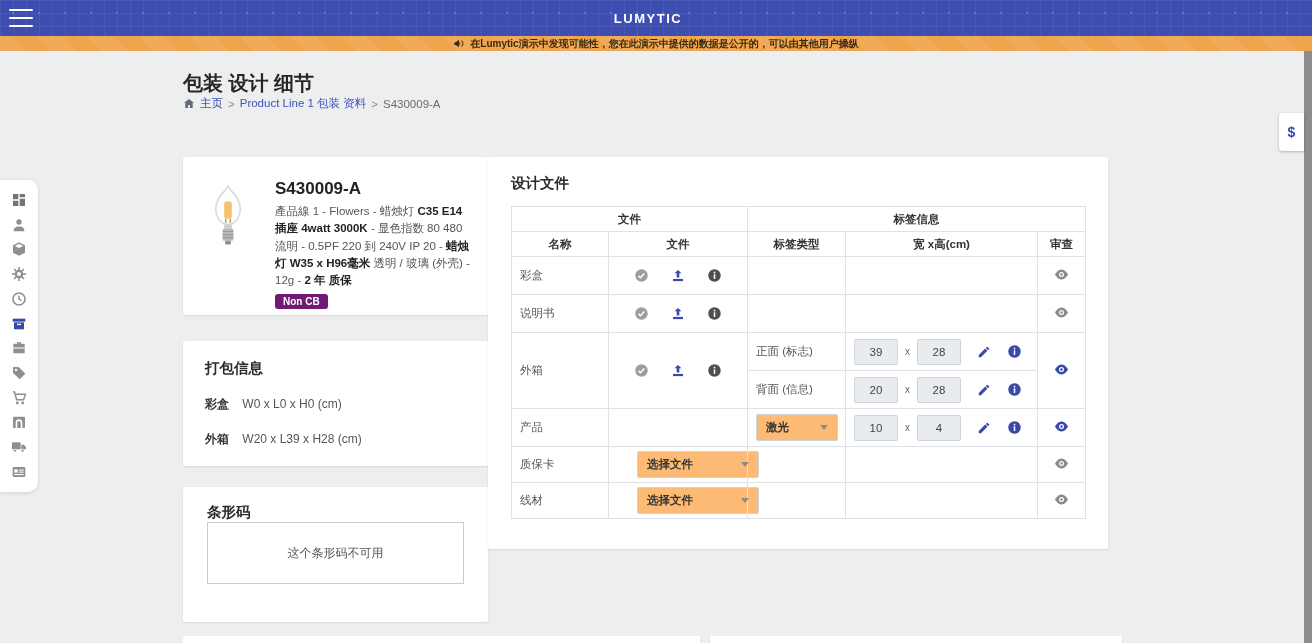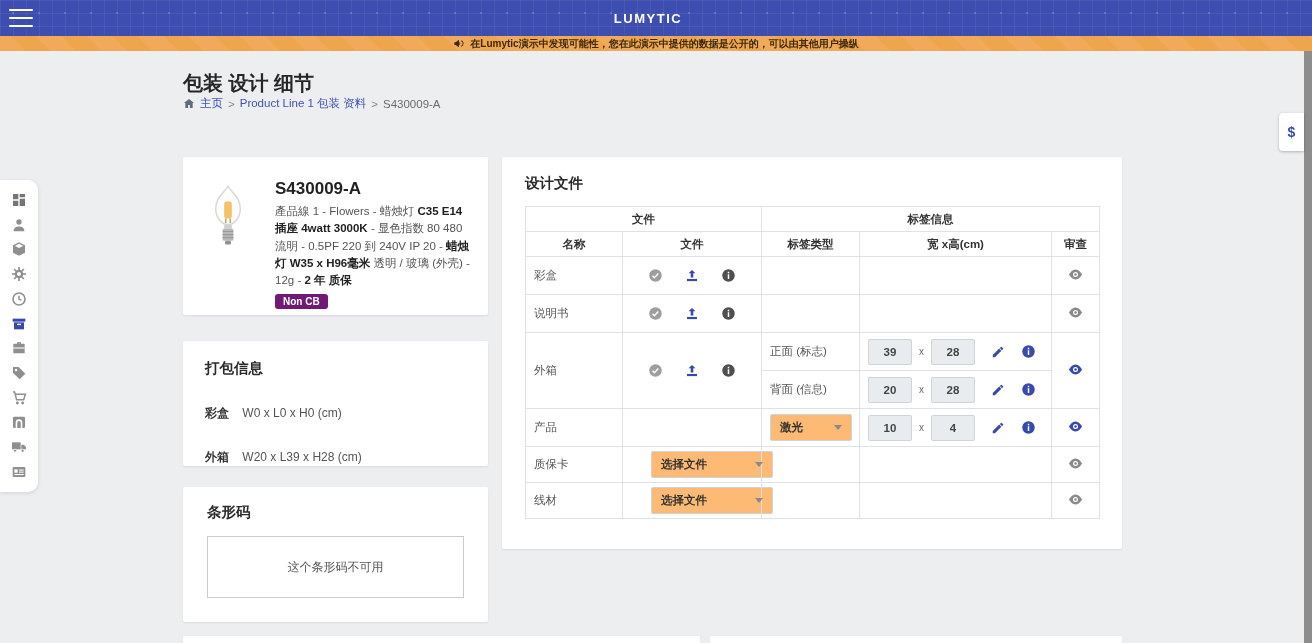--- a/index.html
+++ b/index.html
@@ -56,38 +56,38 @@
   .card-product { left:183px; top:157px; width:305px; height:158px; padding:22px 18px 14px 22px; display:flex; }
   .bulb-box { width:48px; margin-right:22px; flex:none; padding-top:4px; }
   .prod-text { flex:1; min-width:0; }
   .prod-title { font-size:17px; font-weight:bold; color:#222; margin-bottom:4px; }
   .prod-desc { font-size:11.5px; color:#555; line-height:1.5; }
   .prod-desc .b { font-weight:bold; color:#222; }
   .nonb { display:inline-block; margin-top:5px; background:#701a75; color:#fff; font-size:10px; font-weight:bold; padding:2px 8px; border-radius:3px; }
 
   .card-packing { left:183px; top:341px; width:305px; height:125px; padding:18px 22px; }
   .card-h { font-size:14.5px; font-weight:bold; color:#2b2b2b; }
-  .pack-row { margin-top:27px; font-size:12px; color:#555; }
+  .pack-row { margin-top:18px; font-size:12px; color:#555; }
   .pack-row .lbl { font-weight:bold; color:#333; margin-right:10px; }
 
   .card-barcode { left:183px; top:487px; width:305px; height:135px; padding:16px 24px; }
-  .barcode-box { margin-top:14px; border:1px solid #ccc; height:62px; display:flex; align-items:center; justify-content:center; font-size:12px; color:#555; }
-
-  
-  .card-design { left:502px; top:157px; width:620px; height:392px; padding:17px 23px; }
+  .barcode-box { border:1px solid #ccc; height:62px; display:flex; align-items:center; justify-content:center; font-size:12px; color:#555; }
+
+  
+  .card-design { left:488px; top:157px; width:620px; height:392px; padding:17px 23px; }
   table.dtable { border-collapse:collapse; width:574px; margin-top:13px; table-layout:fixed; }
   .dtable th, .dtable td { border:1px solid #dee2e6; font-size:11.5px; color:#555; padding:0 8px; vertical-align:middle; }
   .dtable th { text-align:center; font-weight:bold; color:#333; height:25px; }
   .dtable td.name { color:#555; }
   .r38 { height:38px; }
   .r36 { height:36px; }
   .file-ic { display:flex; align-items:center; justify-content:space-around; padding:0 6px; }
   .icbtn { cursor:pointer; display:inline-flex; }
   .dims { display:flex; align-items:center; gap:7px; }
-  .dim-in { width:44px; height:26px; background:#e9ecef; border:1px solid #ced4da; border-radius:2px; text-align:center; font-size:11.5px; color:#444; font-family:inherit;font-weight:bold; }
+  .dim-in { width:44px; height:26px; background:#e9ecef; border:1px solid #ced4da; border-radius:2px; text-align:center; font-size:11.5px; color:#444; font-family:inherit; }
   .times { color:#666; font-size:10px; }
   .dims .icbtn { margin-left:9px; }
   .sel { height:27px; border:1px solid #ced4da; border-radius:2px; background:#fdba74; display:flex; align-items:center; justify-content:space-between; padding:0 9px; font-size:11.5px; color:#333; font-weight:bold; cursor:pointer; }
   .sel.small { width:82px; }
   .sel.wide { width:122px;margin-left:20px; }
   .caret { width:0; height:0; border-left:4px solid transparent; border-right:4px solid transparent; border-top:5px solid #8a8a8a; }
   .eye-cell { text-align:center; }
 
   .partial { position:absolute; background:#fff; border-radius:2px 2px 0 0; height:7px; top:636px; box-shadow:0 1px 2px rgba(0,0,0,.09); }
   .partial.l { left:183px; width:517px; }

